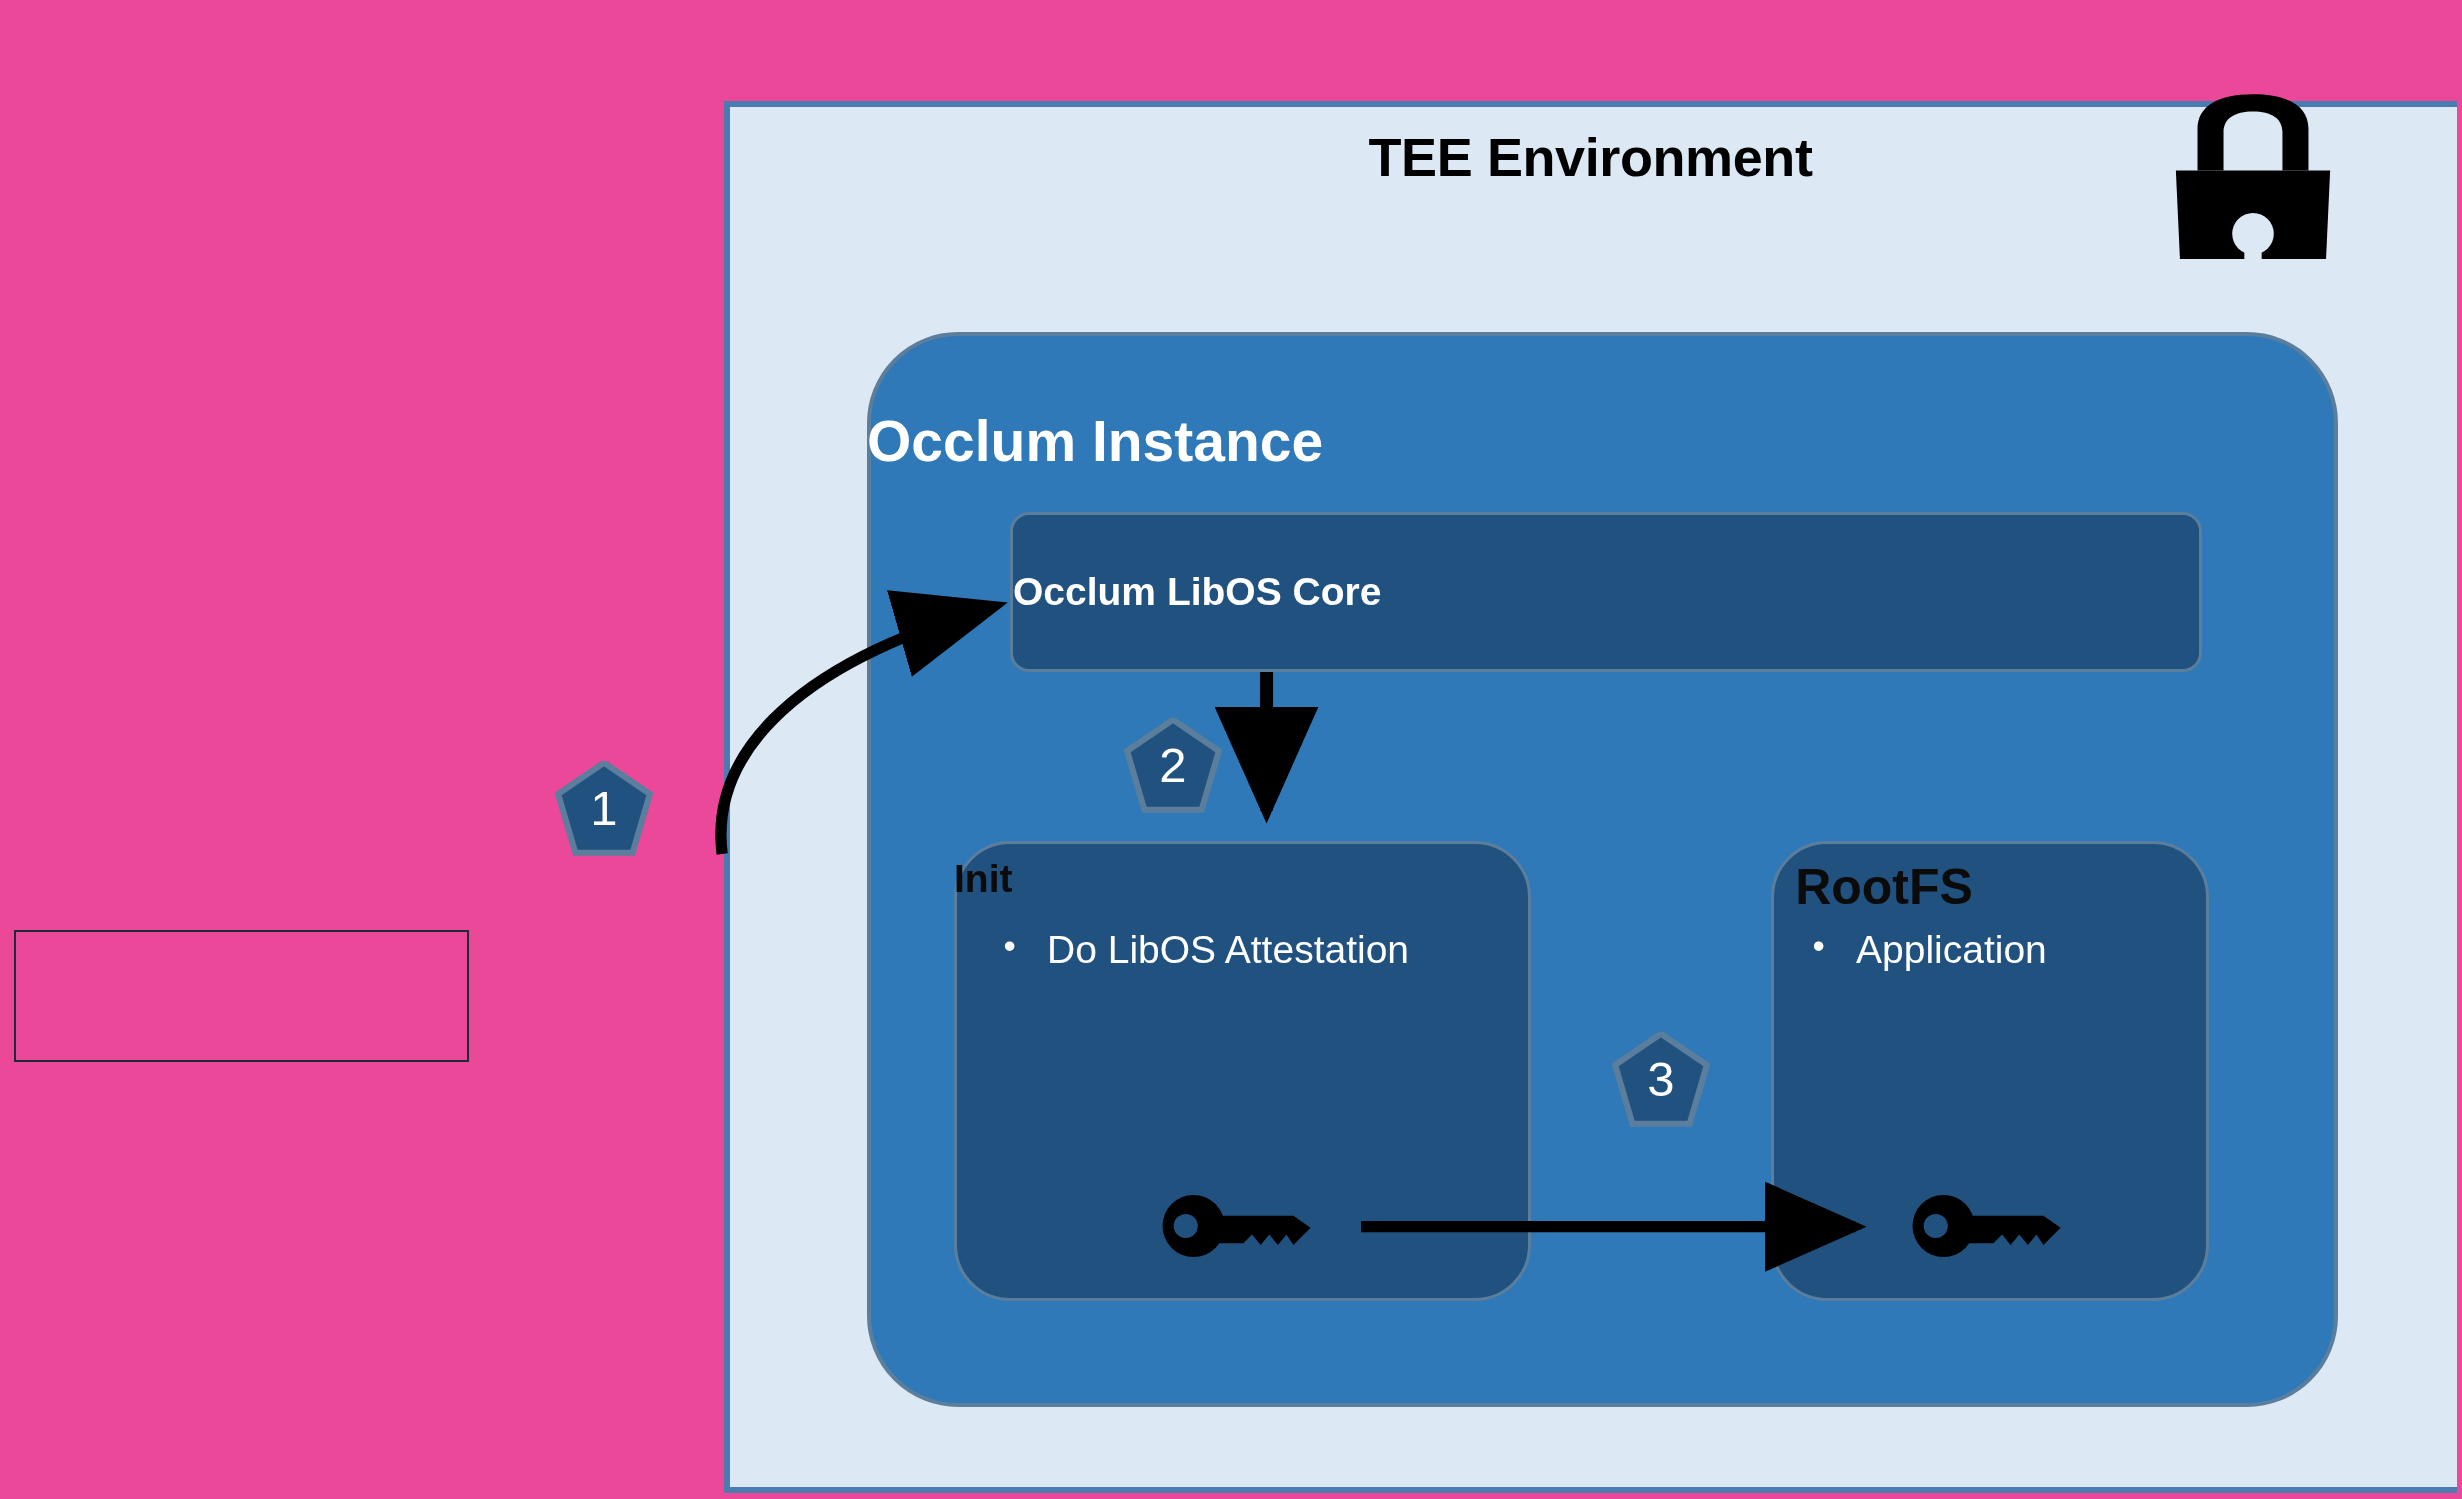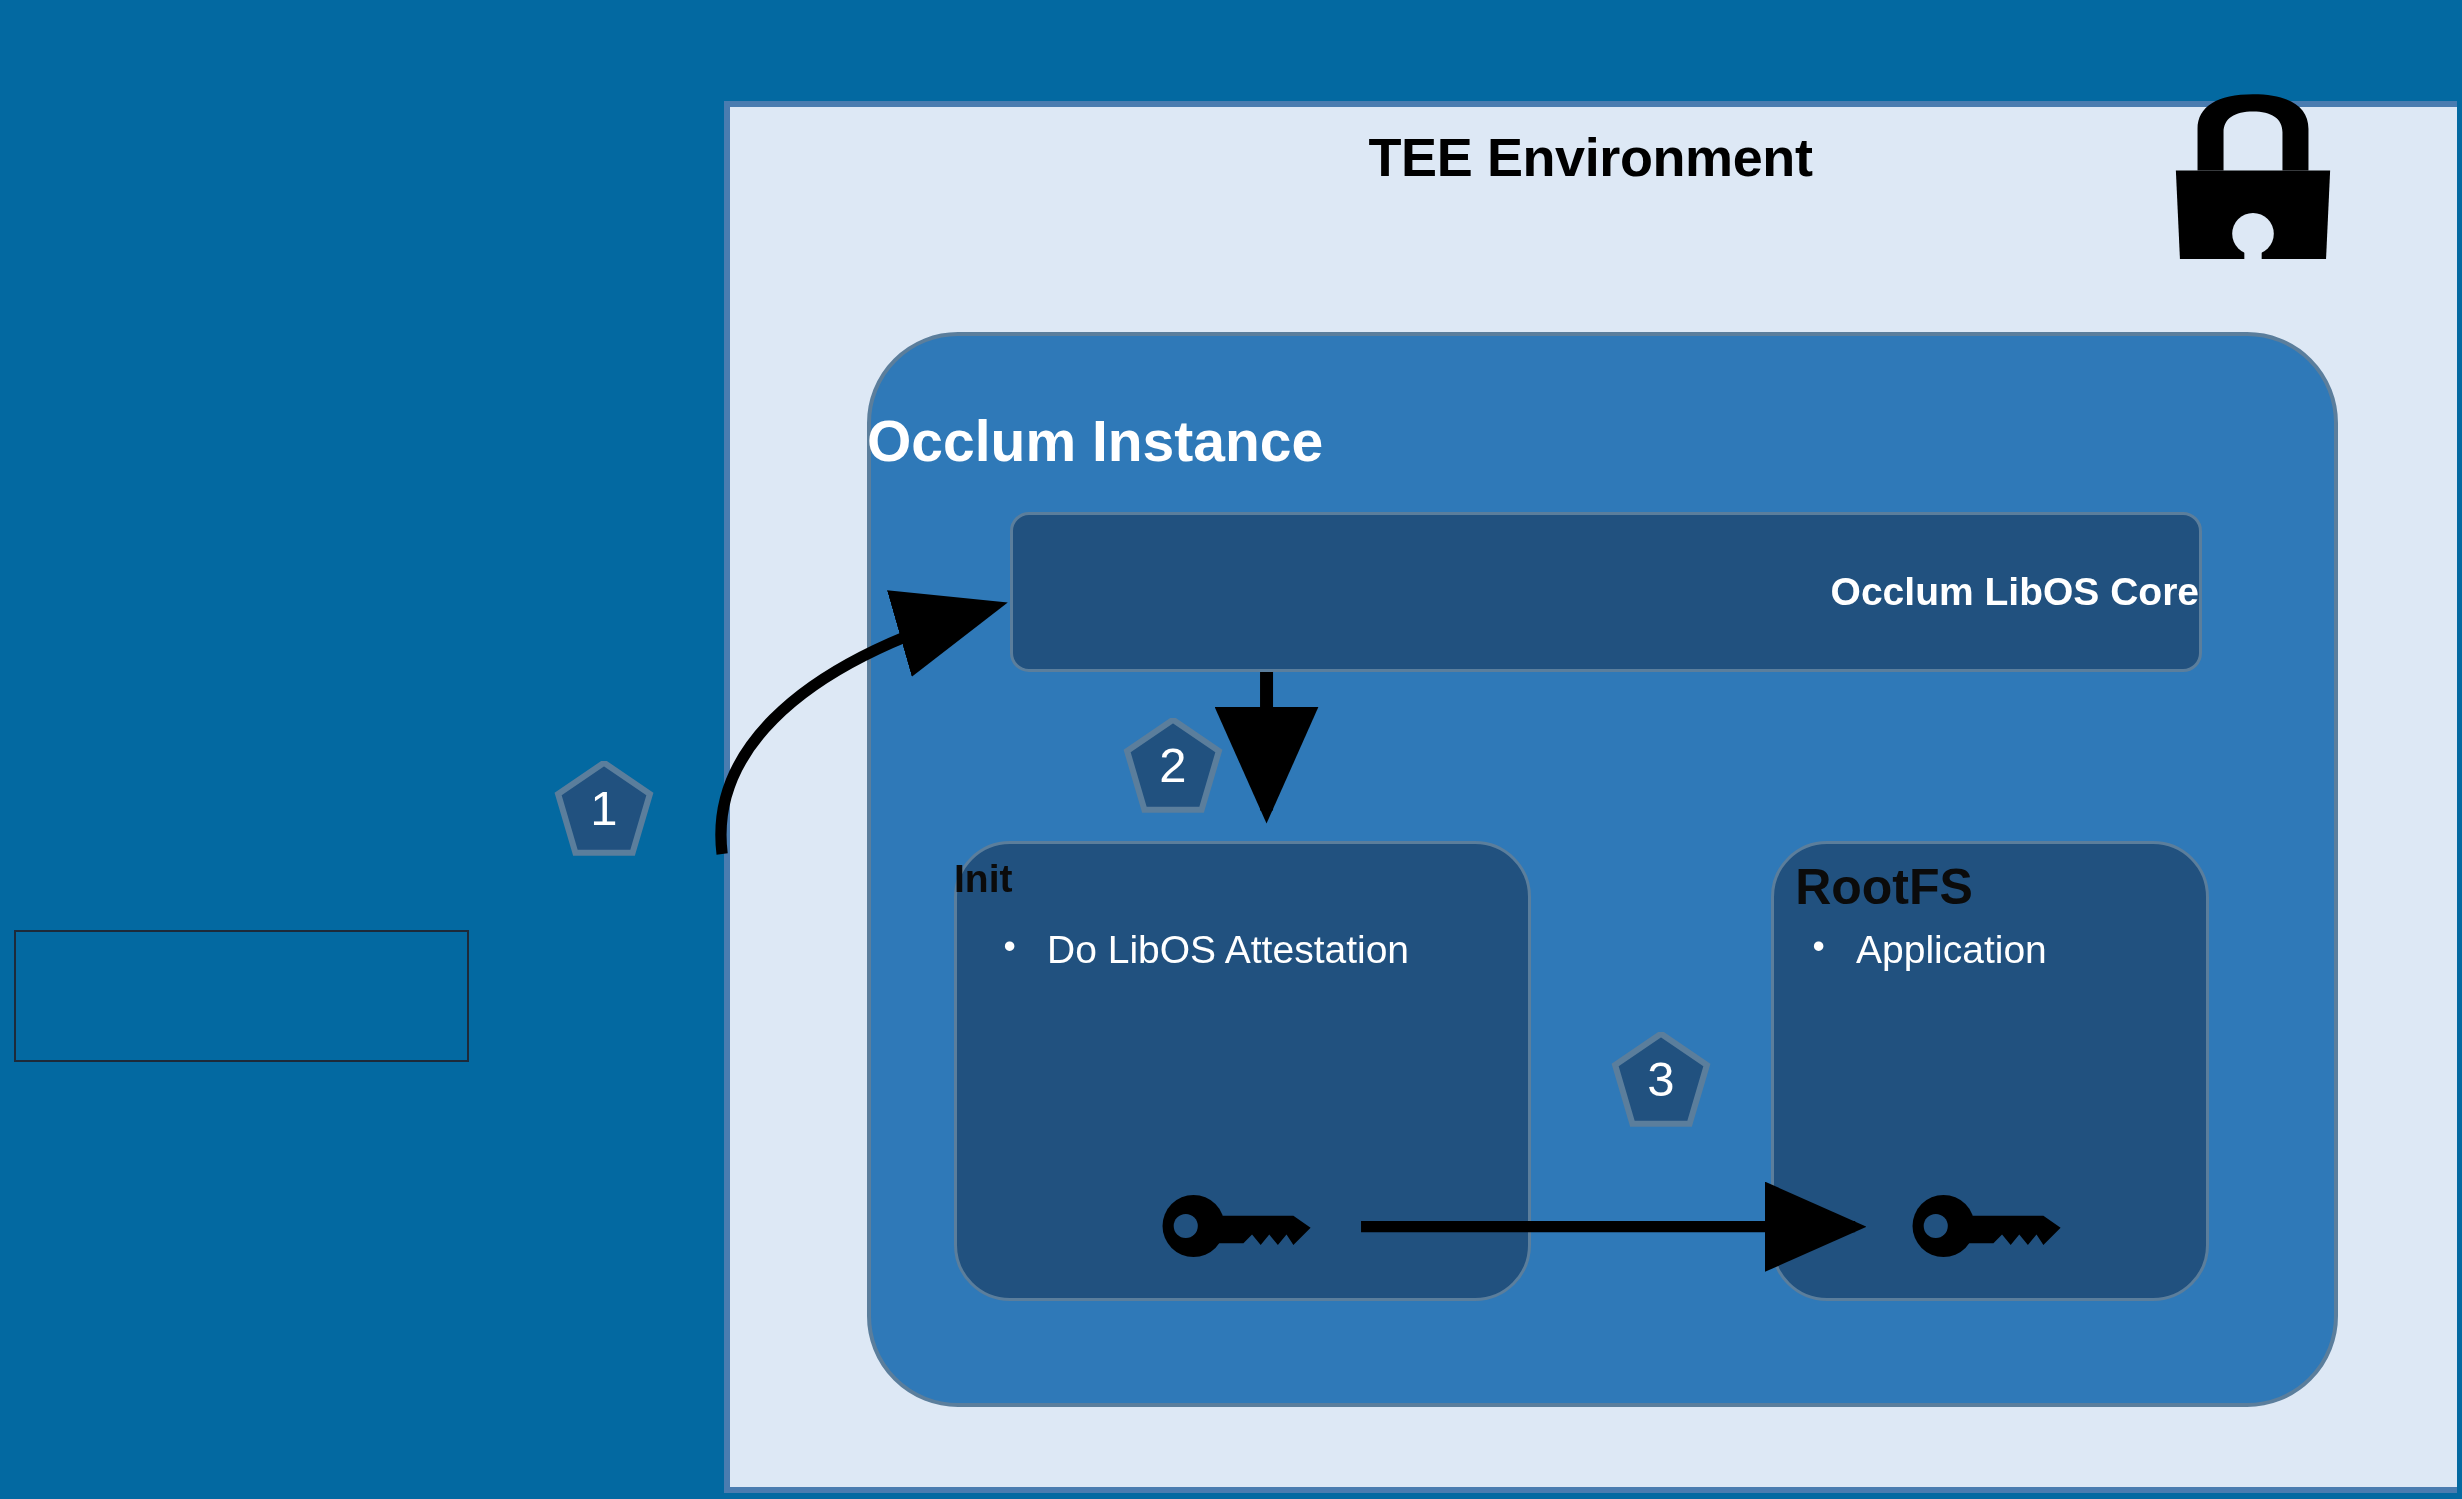--- a/index.html
+++ b/index.html
@@ -5,21 +5,21 @@
   * { margin:0; padding:0; box-sizing:border-box; }
   html, body {
     width:2462px; height:1499px;
     background:#000000;
     font-family:"Liberation Sans", sans-serif;
     overflow:hidden;
   }
   #stage {
     position:relative;
     width:2462px; height:1499px;
-    background:#0369a1;
+    background:#ec4899;
   }
 
   
   .ghost-rect {
     position:absolute;
     left:14px; top:930px;
     width:455px; height:132px;
     border:2.6px solid #1d2a3a;
     background:transparent;
   }
@@ -74,21 +74,21 @@
   
   .libos-core {
     position:absolute;
     left:1010px; top:512px;
     width:1192px; height:160px;
     background:#21517f;
     border:3.5px solid #5b7e9c;
     border-radius:19px;
     display:flex;
     align-items:center;
-    justify-content:flex-end;
+    justify-content:flex-start;
   }
   .libos-core-label {
     font-size:39px;
     font-weight:bold;
     color:#ffffff;
   }
 
   
   .init-box {
     position:absolute;

